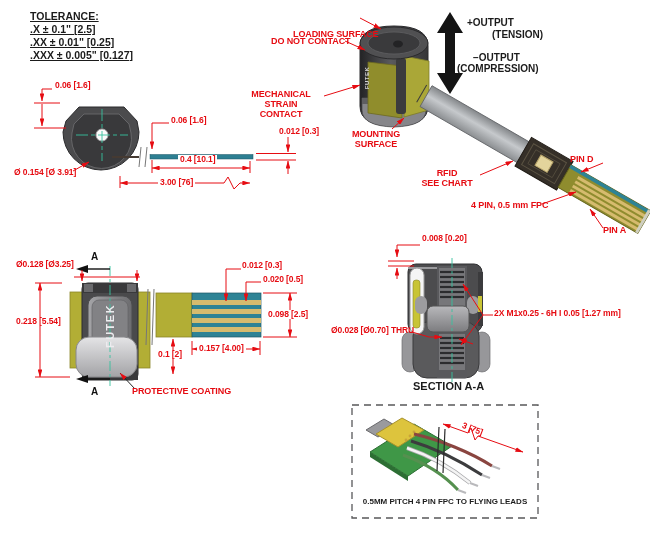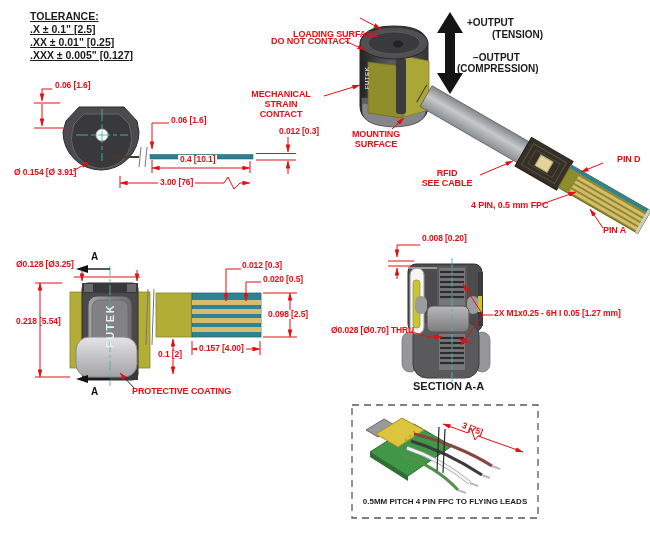--- a/index.html
+++ b/index.html
@@ -273,23 +273,23 @@
 <div class="rlbl calign" style="left:348px;top:129px;width:56px;">
   <div>MOUNTING</div>
   <div>SURFACE</div>
 </div>
 <div class="blbl" style="left:467px;top:17px;">+OUTPUT</div>
 <div class="blbl" style="left:469px;top:29px;margin-left:23px;">(TENSION)</div>
 <div class="blbl" style="left:473px;top:52px;">−OUTPUT</div>
 <div class="blbl" style="left:457px;top:63px;">(COMPRESSION)</div>
 <div class="rlbl ralign" style="left:416px;top:168px;width:62px;">
   <div>RFID</div>
-  <div>SEE CABLE</div>
-</div>
-<div class="rlbl" style="left:617px;top:154px;">PIN D</div>
+  <div>SEE CHART</div>
+</div>
+<div class="rlbl" style="left:570px;top:154px;">PIN D</div>
 <div class="rlbl" style="left:603px;top:225px;">PIN A</div>
 <div class="rlbl" style="left:471px;top:200px;">4 PIN, 0.5 mm FPC</div>
 
 <div class="dim" style="left:55px;top:81px;">0.06 [1.6]</div>
 <div class="dim" style="left:14px;top:168px;">Ø 0.154 [Ø 3.91]</div>
 <div class="dim" style="left:171px;top:116px;">0.06 [1.6]</div>
 <div class="dim" style="left:279px;top:127px;">0.012 [0.3]</div>
 <div class="dim bgw" style="left:178px;top:155px;">0.4 [10.1]</div>
 <div class="dim bgw" style="left:158px;top:178px;">3.00 [76]</div>
 

